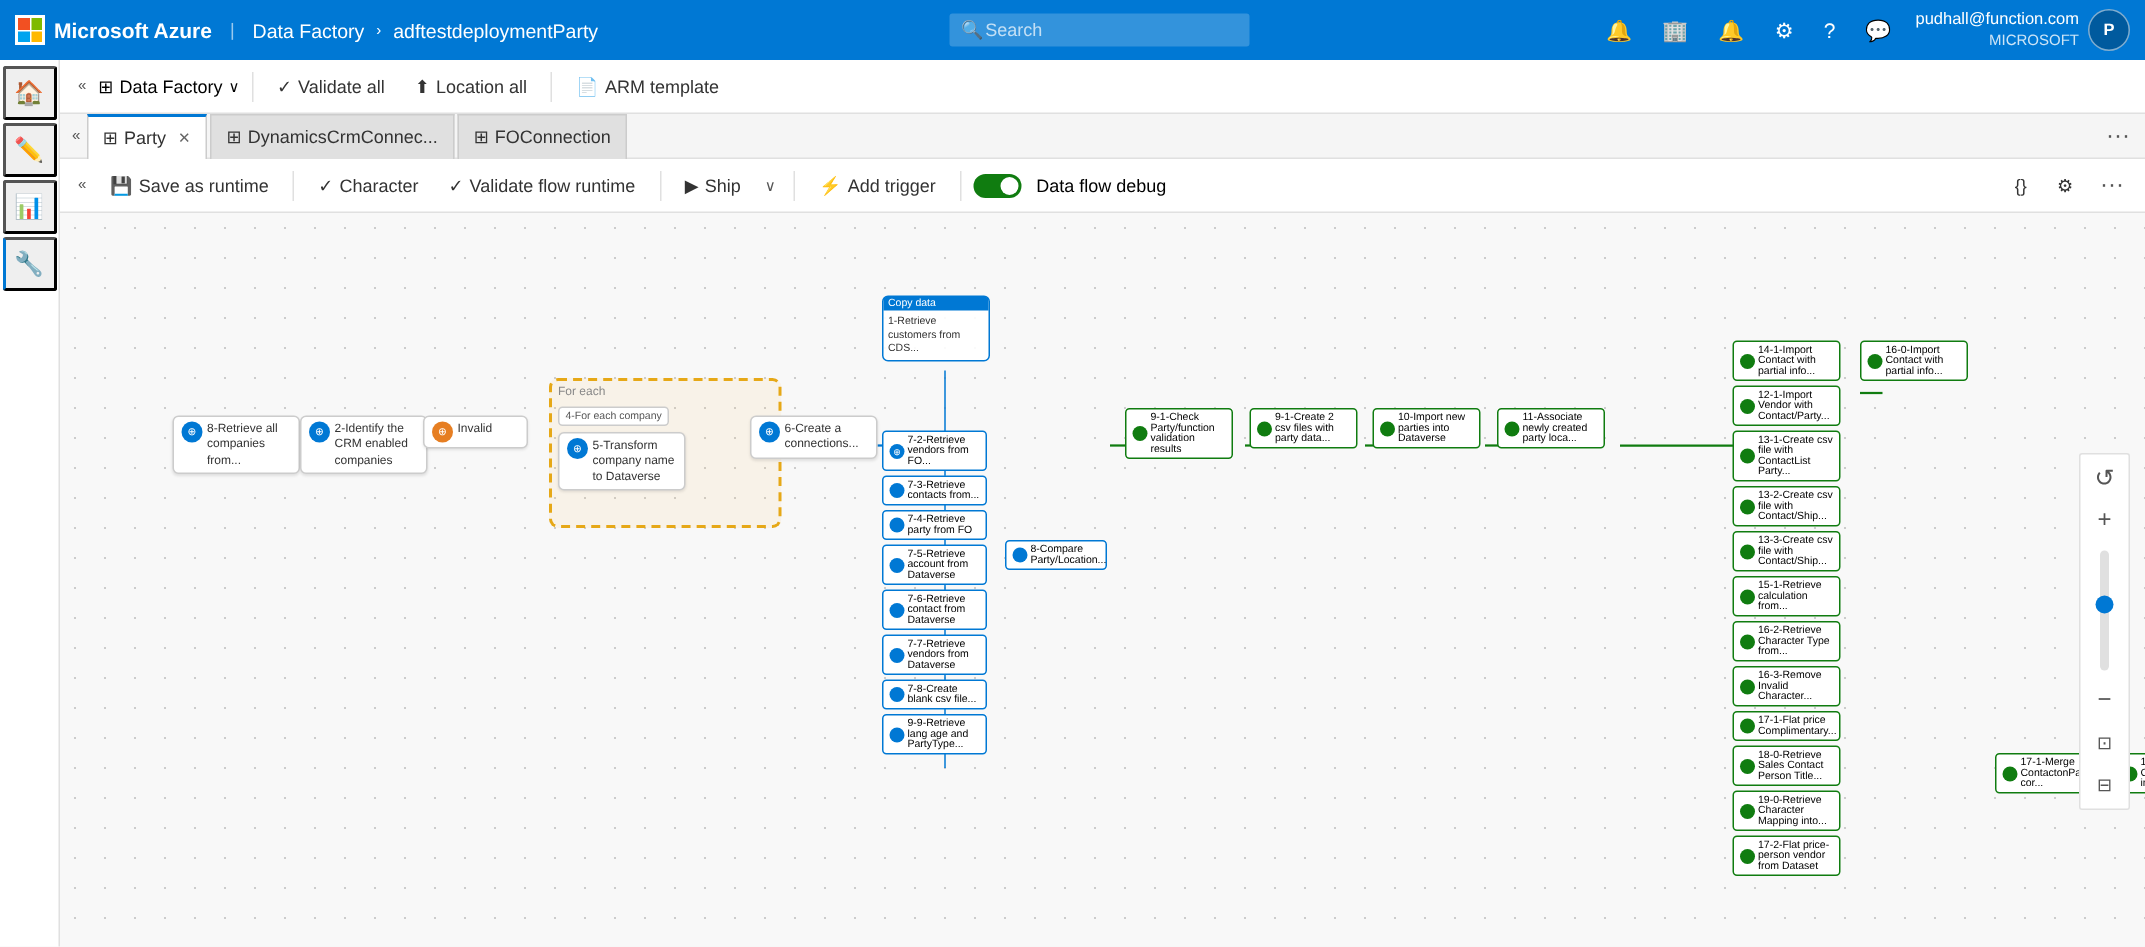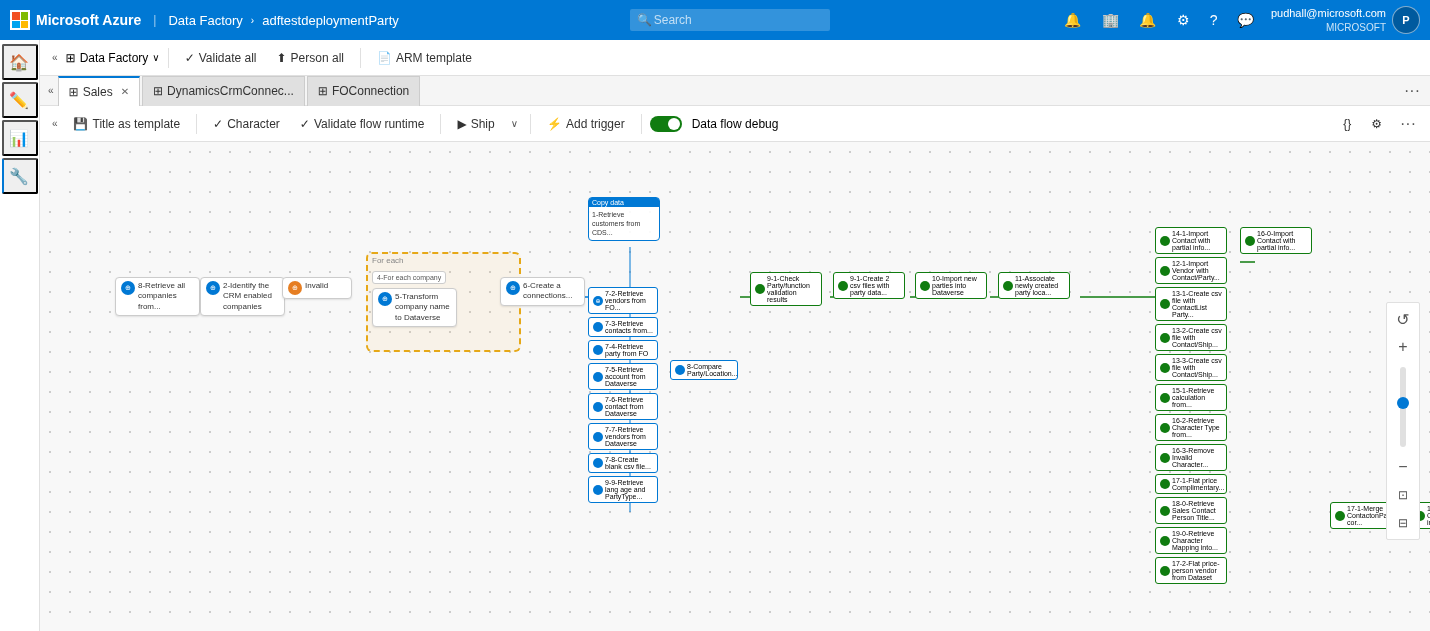--- a/index.html
+++ b/index.html
@@ -195,21 +195,21 @@
   </div>
   <div class="top-bar-right">
     <button class="icon-btn" title="Notifications">🔔</button>
     <button class="icon-btn">🏢</button>
     <button class="icon-btn">🔔</button>
     <button class="icon-btn">⚙</button>
     <button class="icon-btn">?</button>
     <button class="icon-btn">💬</button>
     <div class="user-info">
       <div class="user-text">
-        <div style="font-size:11px;">pudhall@microsoft.com</div>
+        <div style="font-size:11px;">pudhall@function.com</div>
         <div style="font-size:10px;opacity:0.8;">MICROSOFT</div>
       </div>
       <div class="user-avatar">P</div>
     </div>
   </div>
 </div>
 
 <div class="side-nav">
   <button class="nav-icon" title="Home" style="color:#0078d4;">🏠</button>
   <button class="nav-icon" title="Author">✏️</button>
@@ -224,53 +224,53 @@
     <span>Data Factory</span>
     <span style="font-size:10px;">∨</span>
   </div>
   <div class="toolbar-separator"></div>
   <button class="toolbar-btn">
     <span>✓</span>
     <span>Validate all</span>
   </button>
   <button class="toolbar-btn">
     <span>⬆</span>
-    <span>Person all</span>
+    <span>Location all</span>
   </button>
   <div class="toolbar-separator"></div>
   <button class="toolbar-btn">
     <span>📄</span>
     <span>ARM template</span>
   </button>
 </div>
 
 <div class="tab-bar">
   <button class="chevron-btn">«</button>
   <div class="tab active">
     <span>⊞</span>
-    <span>Sales</span>
+    <span>Party</span>
     <span class="tab-close">✕</span>
   </div>
   <div class="tab">
     <span>⊞</span>
     <span>DynamicsCrmConnec...</span>
   </div>
   <div class="tab">
     <span>⊞</span>
     <span>FOConnection</span>
   </div>
   <div style="flex:1;"></div>
   <button class="ellipsis-btn">···</button>
 </div>
 
 <div class="pipeline-toolbar">
   <button class="chevron-btn">«</button>
   <button class="toolbar-btn">
     <span>💾</span>
-    <span>Title as template</span>
+    <span>Save as runtime</span>
   </button>
   <div class="toolbar-separator"></div>
   <button class="toolbar-btn">
     <span>✓</span>
     <span>Character</span>
   </button>
   <button class="toolbar-btn">
     <span>✓</span>
     <span>Validate flow runtime</span>
   </button>

